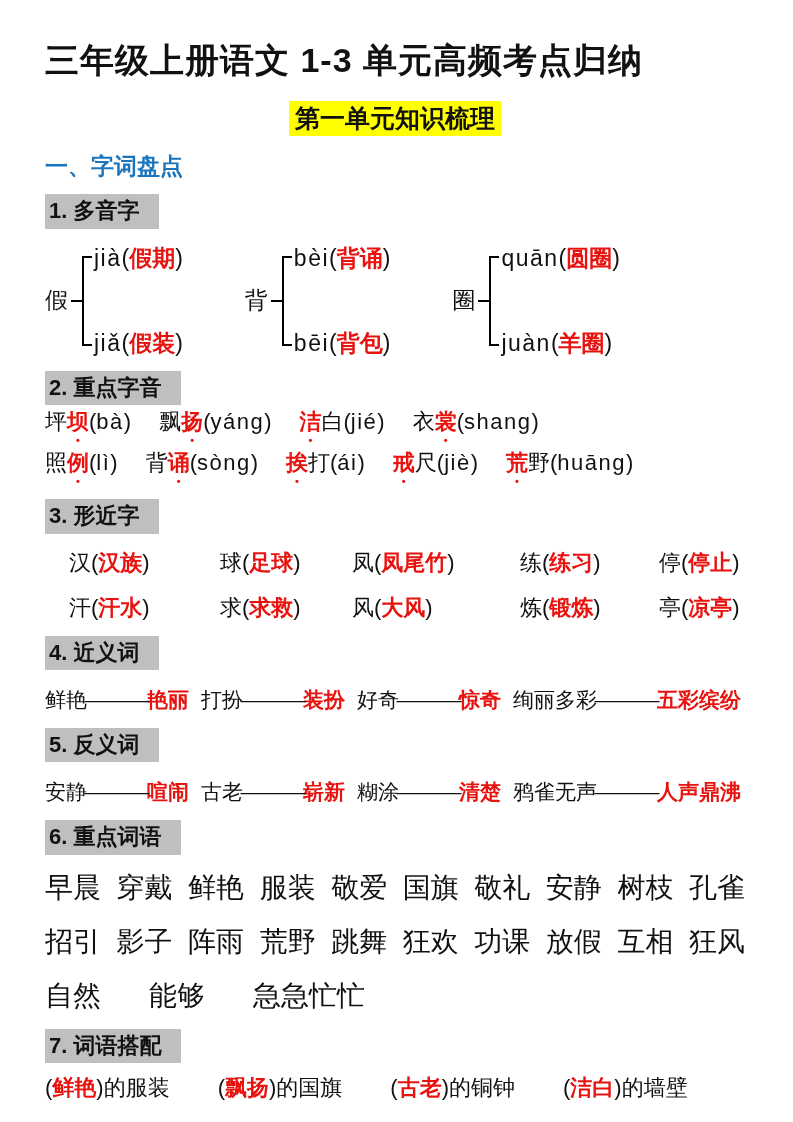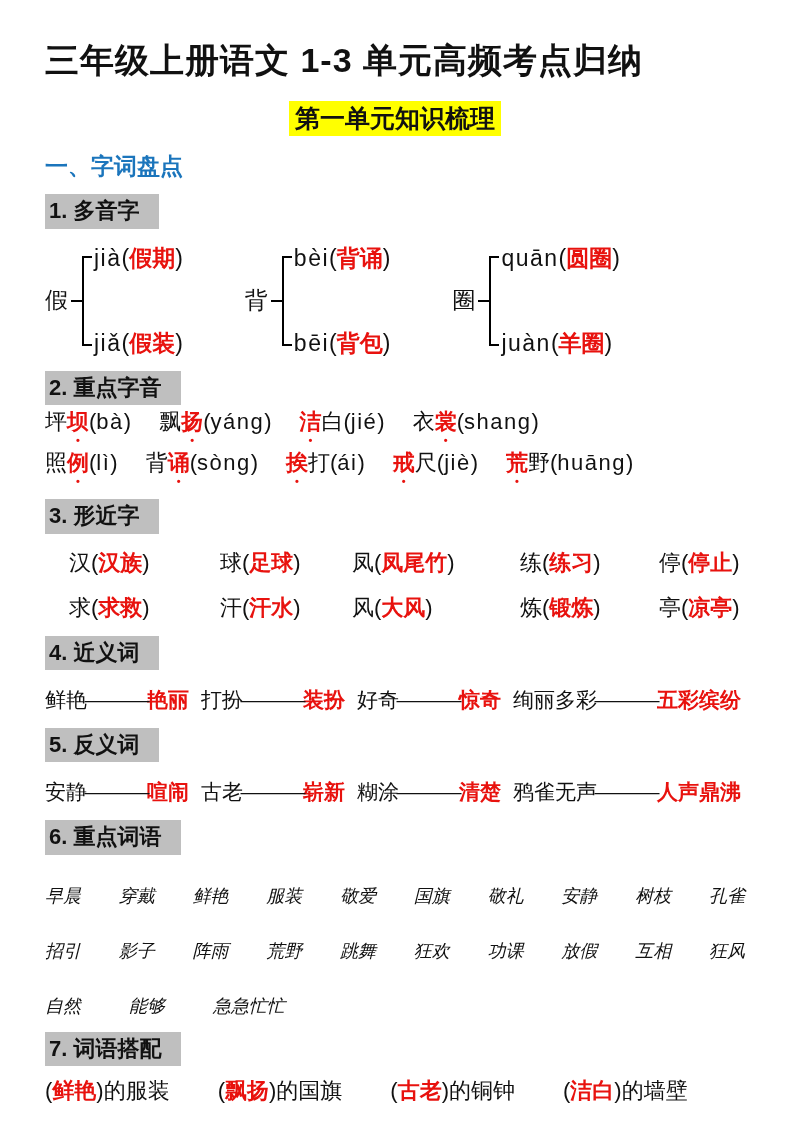--- a/index.html
+++ b/index.html
@@ -50,21 +50,21 @@
   .poly-bracket::before{top:0;}
   .poly-bracket::after{bottom:0;}
   .poly-readings{display:flex;flex-direction:column;justify-content:space-between;height:116px;}
   .poly-reading{font-size:23px;white-space:nowrap;}
   .pinyin{letter-spacing:1.5px;}
 
   
   .pron-row{display:flex;gap:28px;margin-top:0;font-size:22px;line-height:1.5;white-space:nowrap;}
   .sim-row{display:grid;grid-template-columns:151px 132px 168px 139px auto;margin-top:12px;font-size:22px;line-height:1.5;white-space:nowrap;margin-left:24px;}
   .pair-row{display:flex;gap:12px;margin-top:14px;font-size:21px;line-height:1.5;white-space:nowrap;}
-  .words-row{display:flex;justify-content:space-between;margin-top:28px;font-size:18px;line-height:1.5;font-style:italic;}
+  .words-row{display:flex;justify-content:space-between;margin-top:12px;font-size:28px;line-height:1.5;}
   .words-row.partial{justify-content:flex-start;gap:48px;}
   .col-row{display:flex;gap:48px;margin-top:8px;font-size:22px;line-height:1.5;white-space:nowrap;}
 
   .red{color:var(--red);font-weight:700;}
   .dotted{
     -webkit-text-emphasis:filled dot var(--red);
     -webkit-text-emphasis-position:under;
     text-emphasis:filled dot var(--red);
     text-emphasis-position:under;
     text-emphasis-position:under left;
@@ -139,22 +139,22 @@
 
   <div class="sec-label">3. 形近字</div>
   <div class="sim-row">
     <span class="sim-item"><span>汉</span><span>(</span><span class="red">汉族</span><span>)</span></span>
     <span class="sim-item"><span>球</span><span>(</span><span class="red">足球</span><span>)</span></span>
     <span class="sim-item"><span>凤</span><span>(</span><span class="red">凤尾竹</span><span>)</span></span>
     <span class="sim-item"><span>练</span><span>(</span><span class="red">练习</span><span>)</span></span>
     <span class="sim-item"><span>停</span><span>(</span><span class="red">停止</span><span>)</span></span>
   </div>
   <div class="sim-row">
+    <span class="sim-item"><span>汗</span><span>(</span><span class="red">汗水</span><span>)</span></span>
     <span class="sim-item"><span>求</span><span>(</span><span class="red">求救</span><span>)</span></span>
-    <span class="sim-item"><span>汗</span><span>(</span><span class="red">汗水</span><span>)</span></span>
     <span class="sim-item"><span>风</span><span>(</span><span class="red">大风</span><span>)</span></span>
     <span class="sim-item"><span>炼</span><span>(</span><span class="red">锻炼</span><span>)</span></span>
     <span class="sim-item"><span>亭</span><span>(</span><span class="red">凉亭</span><span>)</span></span>
   </div>
 
   <div class="sec-label">4. 近义词</div>
   <div class="pair-row">
     <span class="pair"><span>鲜艳</span><span class="dash">——</span><span class="red">艳丽</span></span>
     <span class="pair"><span>打扮</span><span class="dash">——</span><span class="red">装扮</span></span>
     <span class="pair"><span>好奇</span><span class="dash">——</span><span class="red">惊奇</span></span>

